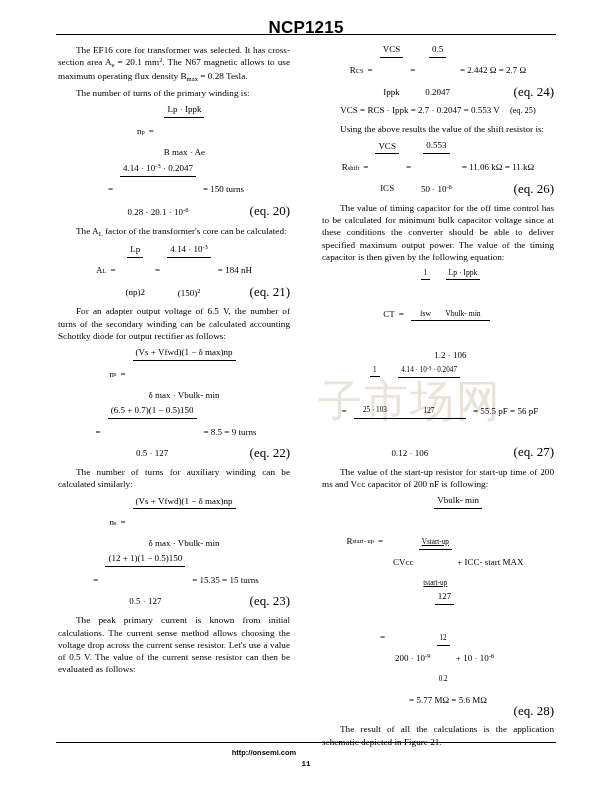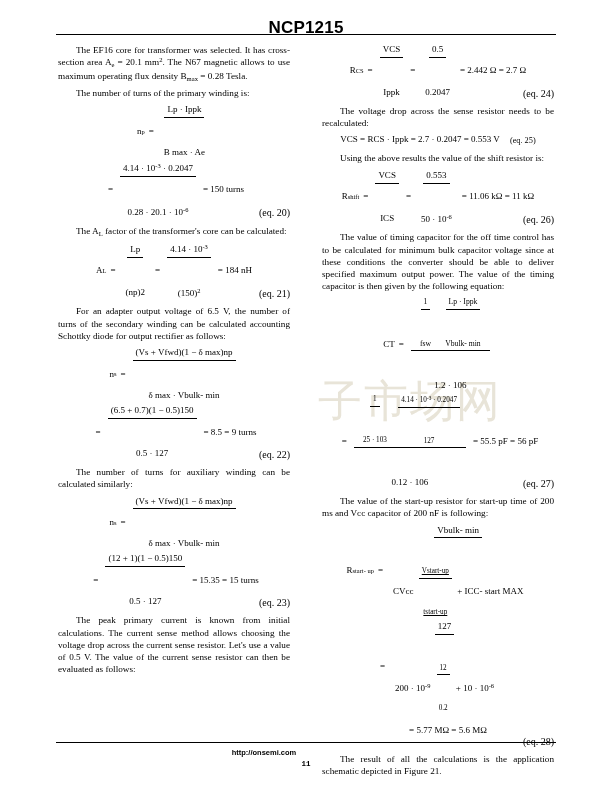--- a/index.html
+++ b/index.html
@@ -92,21 +92,21 @@
     display: flex;
     align-items: center;
     justify-content: center;
     font-size: 9px;
     white-space: nowrap;
   }
   .eqno {
     position: absolute;
     right: 0;
     bottom: -1px;
-    font-size: 10px;
+    font-size: 13px;
   }
   .eqno.inline {
     position: static;
     margin-left: 10px;
     font-size: 8.3px;
   }
   .frac {
     display: inline-flex;
     flex-direction: column;
     align-items: center;
@@ -266,21 +266,20 @@
         <span style="margin:0 4px;">=</span>
         <span class="frac">
           <span class="num">0.5</span>
           <span class="den">0.2047</span>
         </span>
         <span style="margin-left:4px;">= 2.442 Ω = 2.7 Ω</span>
       </div>
       <div class="eqno">(eq. 24)</div>
     </div>
 
-    <p class="para">The voltage drop across the sense resistor needs to be recalculated:</p>
 
     <div class="eqblock">
       <div class="eqline">
         <span>VCS = RCS · Ippk = 2.7 · 0.2047 = 0.553 V</span>
         <span class="eqno inline">(eq. 25)</span>
       </div>
     </div>
 
     <p class="para">Using the above results the value of the shift resistor is:</p>
 

